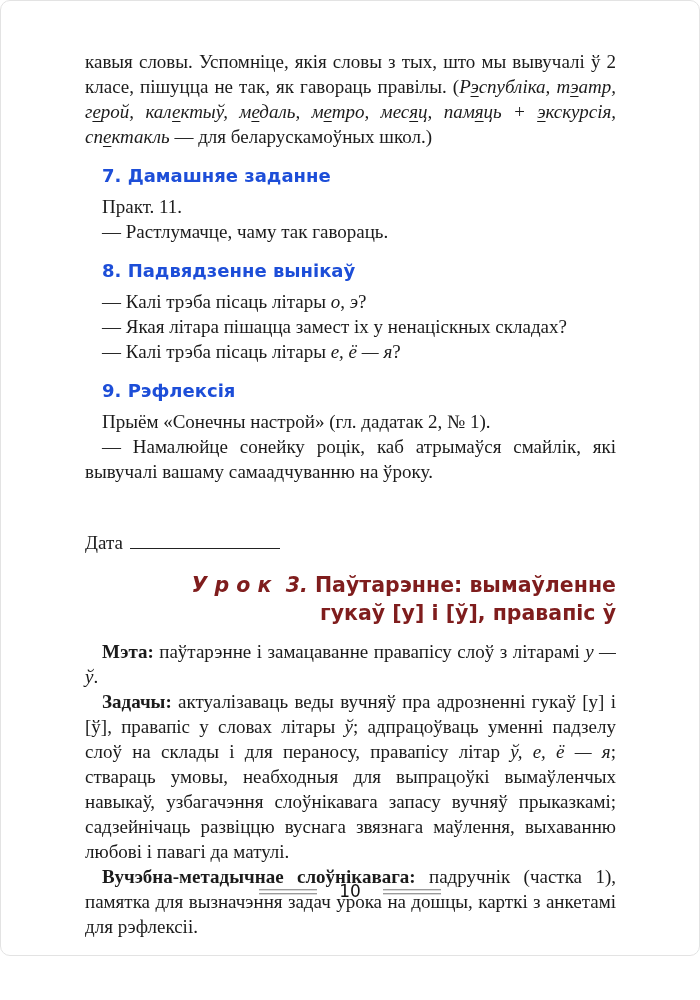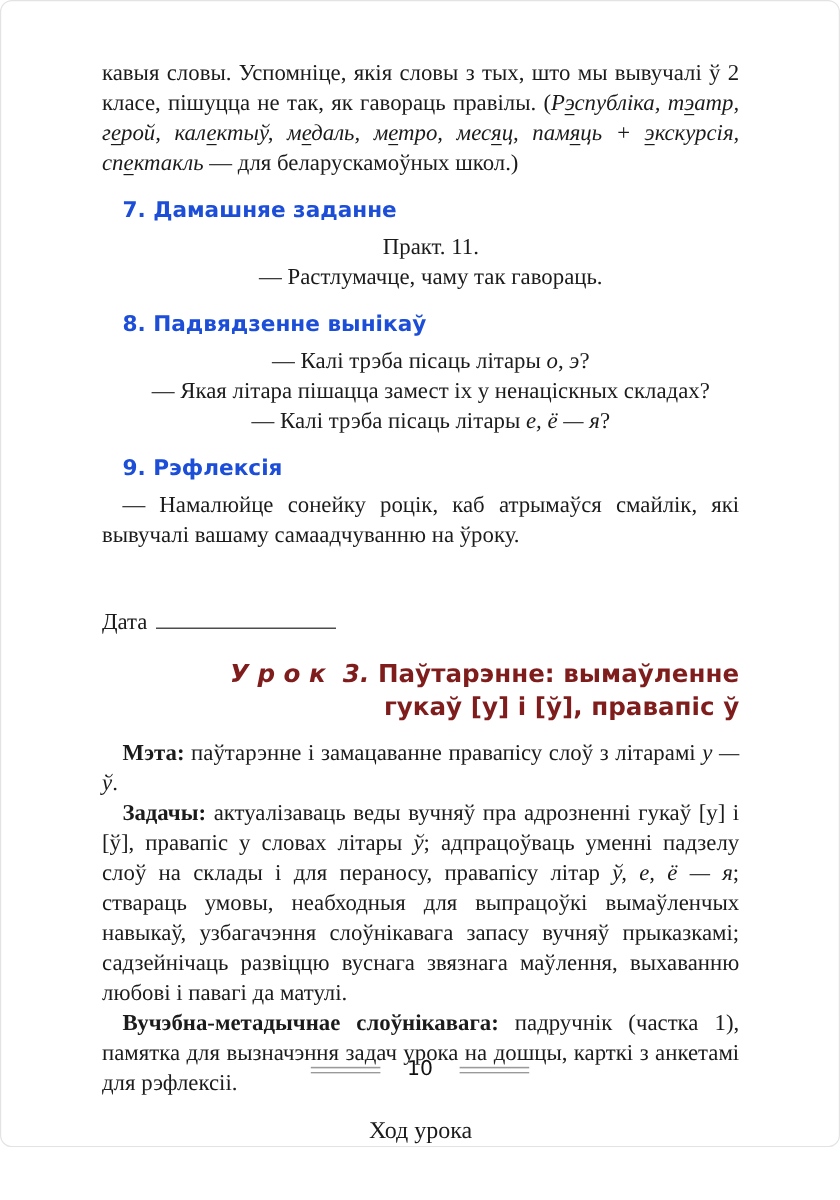--- a/index.html
+++ b/index.html
@@ -17,21 +17,21 @@
   }
   .content {
     padding: 48px 83px 0 84px;
   }
   p.body {
     margin: 0;
     font-size: 19px;
     line-height: 25px;
     text-align: justify;
   }
-  p.noj { text-align: center; }
+  p.noj { text-align: left; }
   .indent { text-indent: 17px; }
   .heading {
     margin: 15px 0 6px 0;
     padding-left: 17px;
     font-family: "DejaVu Sans", sans-serif;
     font-weight: bold;
     font-size: 18px;
     line-height: 24px;
     color: #1d4ed8;
   }
@@ -112,20 +112,21 @@
     <div class="heading">7. Дамашняе заданне</div>
     <p class="body noj indent">Практ. 11.</p>
     <p class="body noj indent">— Растлумачце, чаму так гавораць.</p>
 
     <div class="heading">8. Падвядзенне вынікаў</div>
     <p class="body noj indent"><span>— Калі трэба пісаць літары </span><span class="r-i">о</span><span>, </span><span class="r-i">э</span><span>?</span></p>
     <p class="body noj indent">— Якая літара пішацца замест іх у ненаціскных складах?</p>
     <p class="body noj indent"><span>— Калі трэба пісаць літары </span><span class="r-i">е, ё — я</span><span>?</span></p>
 
     <div class="heading">9. Рэфлексія</div>
+    <p class="body noj indent">Прыём «Сонечны настрой» (гл. дадатак 2, № 1).</p>
     <p class="body indent">— Намалюйце сонейку роцік, каб атрымаўся смайлік, які вывучалі вашаму самаадчуванню на ўроку.</p>
 
     <div class="date-row">
       <span>Дата</span><span class="date-blank"></span>
     </div>
 
     <div class="lesson-title">
       <span class="lead">У р о к  3.</span><span> Паўтарэнне: вымаўленне</span><br>
       <span>гукаў [у] і [ў], правапіс ў</span>
     </div>

